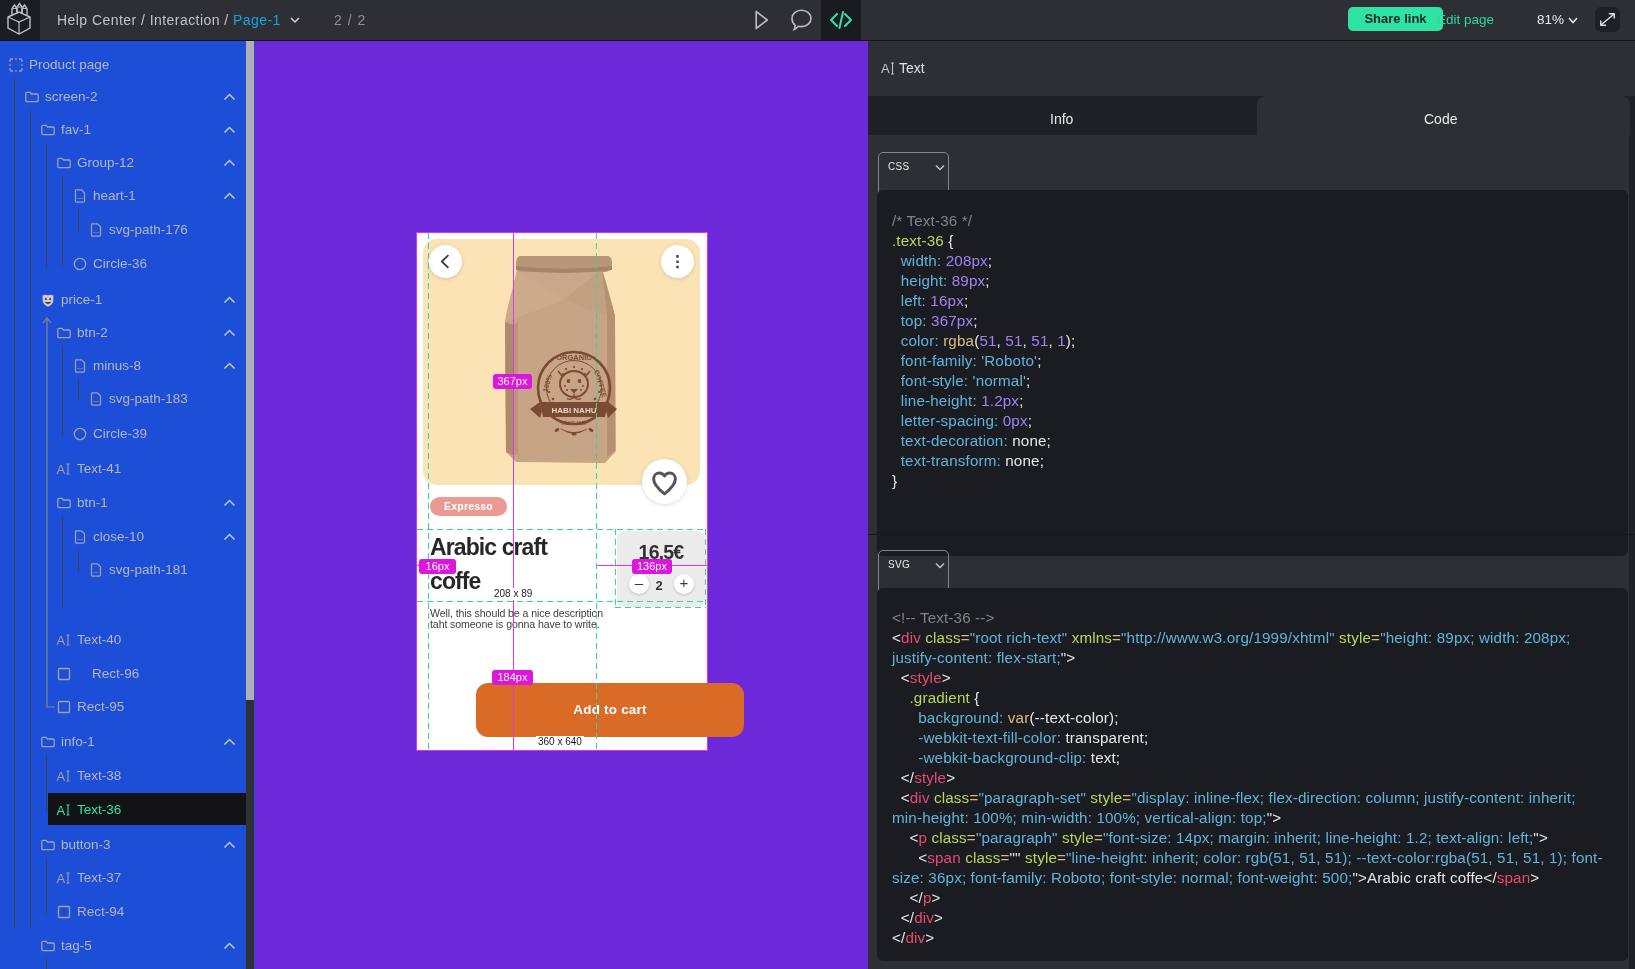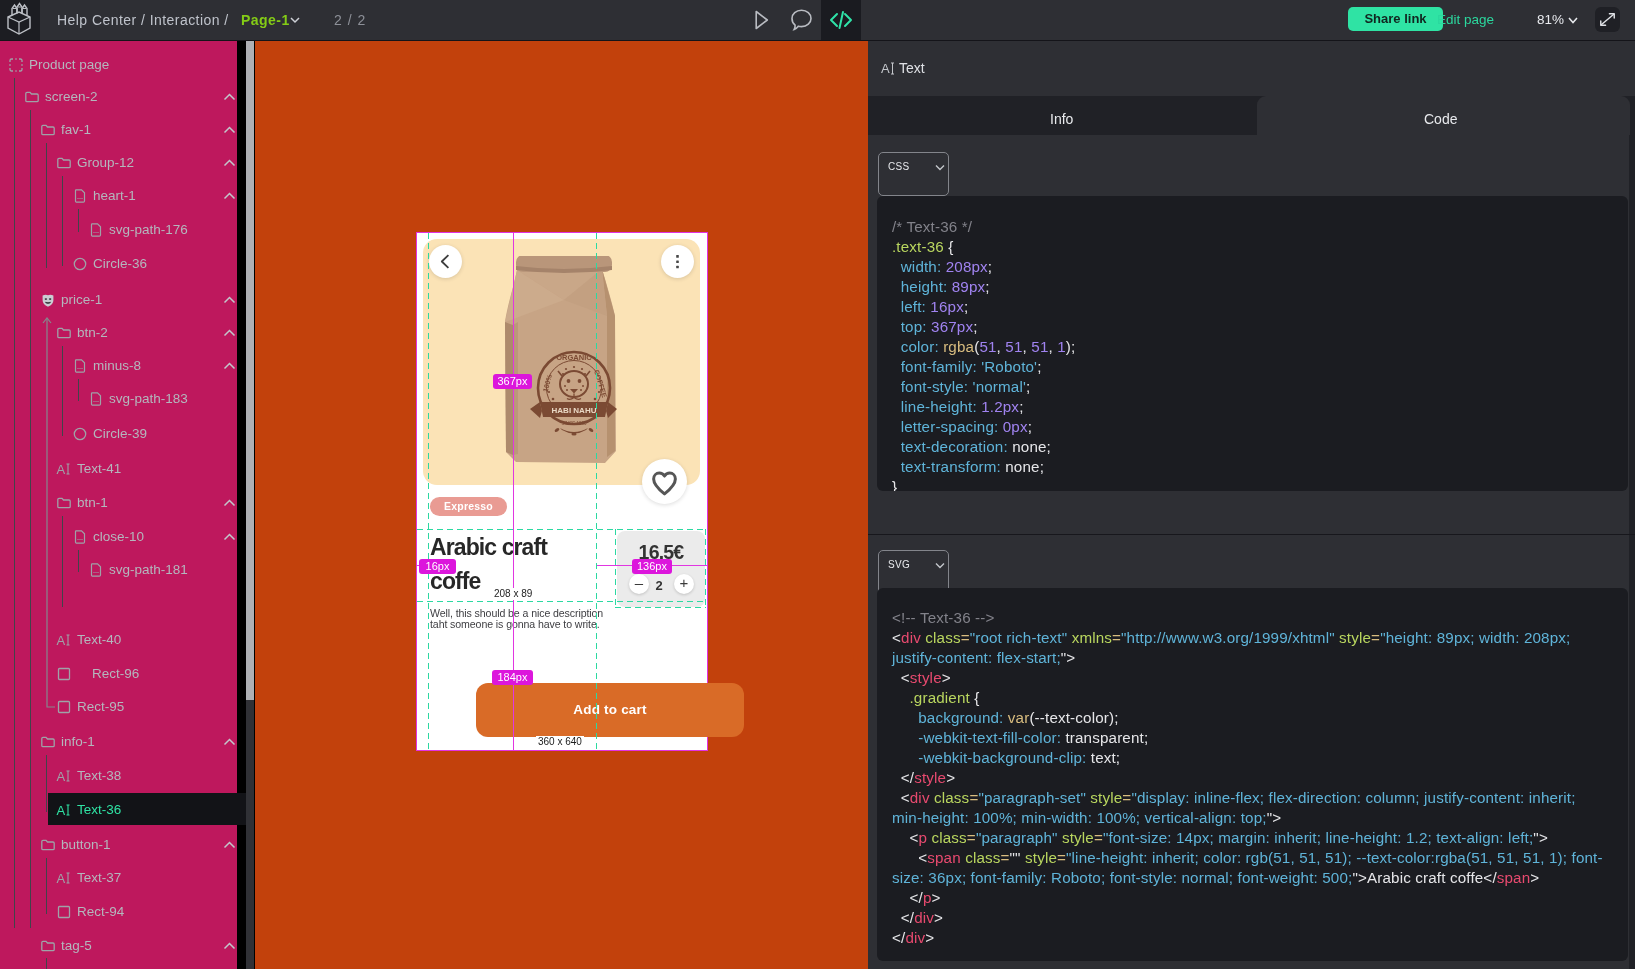--- a/index.html
+++ b/index.html
@@ -3,41 +3,41 @@
 <meta charset="utf-8">
 <style>
   * { margin:0; padding:0; box-sizing:border-box; }
   html,body { width:1635px; height:969px; overflow:hidden; background:#000; font-family:"Liberation Sans",sans-serif; }
   .abs { position:absolute; }
 
   
   #topbar { position:absolute; left:0; top:0; width:1635px; height:40px; background:#2e2f34; }
   #logo { position:absolute; left:0; top:0; width:40px; height:40px; background:#1c1d22; }
   #crumb { position:absolute; left:57px; top:0; height:40px; line-height:40px; font-size:14px; color:#bfc3cb; letter-spacing:0.45px; }
-  #crumb b { color:#84cc16; font-weight:700;margin-left:8px; }
+  #crumb b { color:#0ea5e9; font-weight:400; }
   #count { position:absolute; left:334px; top:0; height:40px; line-height:40px; font-size:14px; color:#8d9098; letter-spacing:1px; }
   #codebtn { position:absolute; left:821px; top:0; width:40px; height:40px; background:#1a1b20; }
   #sharebtn { position:absolute; left:1304px; top:7px; width:95px; height:24px; background:#2fe3a4; border-radius:5px; color:#112620; font-size:13px; font-weight:bold; text-align:center; line-height:24px;margin-left:44px; }
   #editpage { position:absolute; left:1437px; top:0; height:40px; line-height:40px; font-size:13.5px; color:#2bd89e; }
   #zoomlvl { position:absolute; left:1537px; top:0; height:40px; line-height:40px; font-size:13.5px; color:#e8eaee; }
   #expandbtn { position:absolute; left:1595px; top:7px; width:25px; height:25px; background:#1f2025; border-radius:6px; }
 
   
-  #sidebar { position:absolute; left:0; top:41px; width:237px; height:928px; background:#be185d; }
+  #sidebar { position:absolute; left:0; top:41px; width:255px; height:928px; background:#1d4ed8; }
   .guide { position:absolute; width:1px; background:#42434a; }
   .trow { position:absolute; left:0; width:246px; height:34px; }
   .trow .ic { position:absolute; top:9px; }
   .trow .lb { position:absolute; top:9px; font-size:13.5px; color:#b4b7bd; line-height:16px; }
   .trow .caret { position:absolute; right:10px; top:13px; }
   #selrow { position:absolute; left:48px; top:752px; width:198px; height:32px; background:#121317; }
   #sbtrack { position:absolute; left:246px; top:0; width:8px; height:928px; background:#303136; }
   #sbthumb { position:absolute; left:246px; top:-1px; width:8px; height:660px; background:#aeb0b4; }
 
   
-  #canvas { position:absolute; left:255px; top:40px; width:613px; height:929px; background:#c2410c; }
+  #canvas { position:absolute; left:255px; top:40px; width:613px; height:929px; background:#6d28d9; }
   #card { position:absolute; left:162px; top:193px; width:290px; height:517px; background:#fff; outline:1px solid #e131e1; }
   #cream { position:absolute; left:6px; top:6px; width:277px; height:245.5px; background:#fbe3b6; border-radius:14px; }
   .wcirc { position:absolute; background:#fff; border-radius:50%; box-shadow:0 1px 4px rgba(0,0,0,.14); }
   #pill { position:absolute; left:13px; top:264px; width:77px; height:19px; background:#e99b93; border-radius:10px; color:#fff; font-size:10.5px; font-weight:bold; text-align:center; line-height:19px; letter-spacing:.2px; }
   #title { position:absolute; left:13px; top:297px; width:172px; font-size:23px; font-weight:bold; color:#272727; line-height:34px; letter-spacing:-0.9px; }
   #pricebox { position:absolute; left:200px; top:298px; width:88px; height:76px; background:#ebebeb; border-radius:8px; }
   #price { position:absolute; left:0; top:10px; width:88px; text-align:center; font-size:19.5px; font-weight:bold; color:#333; letter-spacing:-0.8px; }
   .stepc { position:absolute; top:43px; width:20px; height:20px; background:#fff; border-radius:50%; box-shadow:0 1px 3px rgba(0,0,0,.18); color:#3a3a3a; text-align:center; line-height:18px; font-size:15px; }
   #qty { position:absolute; left:236px; top:345px; width:12px; text-align:center; font-size:13px; font-weight:bold; color:#333; }
   #desc { position:absolute; left:13px; top:374.5px; font-size:10.6px; line-height:11.5px; color:#3e3e42; letter-spacing:-0.1px; }
@@ -312,21 +312,21 @@
       <span class="ic" style="left:56px;"><svg width="16" height="16" viewBox="0 0 16 16">
           <text x="0.5" y="12.5" font-size="13" font-family="Liberation Sans" fill="#2fe3a4">A</text>
           <path d="M10.5 3 h3 M12 3 v10 M10.5 13 h3" stroke="#2fe3a4" stroke-width="1.1" fill="none"></path>
         </svg></span>
       <span class="lb" style="left:77px;color:#2fe3a4;">Text-36</span>
     </div>
 <div class="trow" style="top:787px;">
       <span class="ic" style="left:40px;"><svg width="16" height="16" viewBox="0 0 16 16" fill="none" stroke="#9fa2a8" stroke-width="1.3">
           <path d="M1.8 4.5 A1.2 1.2 0 0 1 3 3.3 H6 L7.5 5 H13 A1.2 1.2 0 0 1 14.2 6.2 V11.5 A1.2 1.2 0 0 1 13 12.7 H3 A1.2 1.2 0 0 1 1.8 11.5 Z"></path>
         </svg></span>
-      <span class="lb" style="left:61px;">button-1</span>
+      <span class="lb" style="left:61px;">button-3</span>
       <svg class="caret" width="13" height="8" viewBox="0 0 13 8" fill="none" stroke="#c3c6cb" stroke-width="1.5">
         <path d="M1.5 6.5 L6.5 1.5 L11.5 6.5"></path>
       </svg>
     </div>
 <div class="trow" style="top:820px;">
       <span class="ic" style="left:56px;"><svg width="16" height="16" viewBox="0 0 16 16">
           <text x="0.5" y="12.5" font-size="13" font-family="Liberation Sans" fill="#9fa2a8">A</text>
           <path d="M10.5 3 h3 M12 3 v10 M10.5 13 h3" stroke="#9fa2a8" stroke-width="1.1" fill="none"></path>
         </svg></span>
       <span class="lb" style="left:77px;">Text-37</span>
@@ -462,21 +462,21 @@
   <div id="tabs">
     <div id="tabcode"></div>
     <div class="tablbl" style="left:182px;">Info</div>
     <div class="tablbl" style="left:556px;">Code</div>
   </div>
   <div class="dd" style="left:10px;top:112px;"><span>CSS</span>
     <svg class="abs" style="left:55px;top:11px" width="12" height="8" viewBox="0 0 12 8" fill="none" stroke="#c3c6cb" stroke-width="1.4">
         <path d="M2 1.5 L6 5.5 L10 1.5"></path>
       </svg>
   </div>
-  <div class="codeblk" style="top:156px;height:295px;">
+  <div class="codeblk" style="top:150px;height:366px;">
     <div class="in">
 <div class="ln"><span class="c">/* Text-36 */</span></div>
 <div class="ln"><span class="s">.text-36</span><span class="w"> {</span></div>
 <div class="ln"><span class="p">  width:</span><span class="v"> 208px</span><span class="w">;</span></div>
 <div class="ln"><span class="p">  height:</span><span class="v"> 89px</span><span class="w">;</span></div>
 <div class="ln"><span class="p">  left:</span><span class="v"> 16px</span><span class="w">;</span></div>
 <div class="ln"><span class="p">  top:</span><span class="v"> 367px</span><span class="w">;</span></div>
 <div class="ln"><span class="p">  color:</span><span class="f"> rgba</span><span class="w">(</span><span class="v">51</span><span class="w">, </span><span class="v">51</span><span class="w">, </span><span class="v">51</span><span class="w">, </span><span class="v">1</span><span class="w">);</span></div>
 <div class="ln"><span class="p">  font-family: 'Roboto'</span><span class="w">;</span></div>
 <div class="ln"><span class="p">  font-style: 'normal'</span><span class="w">;</span></div>

